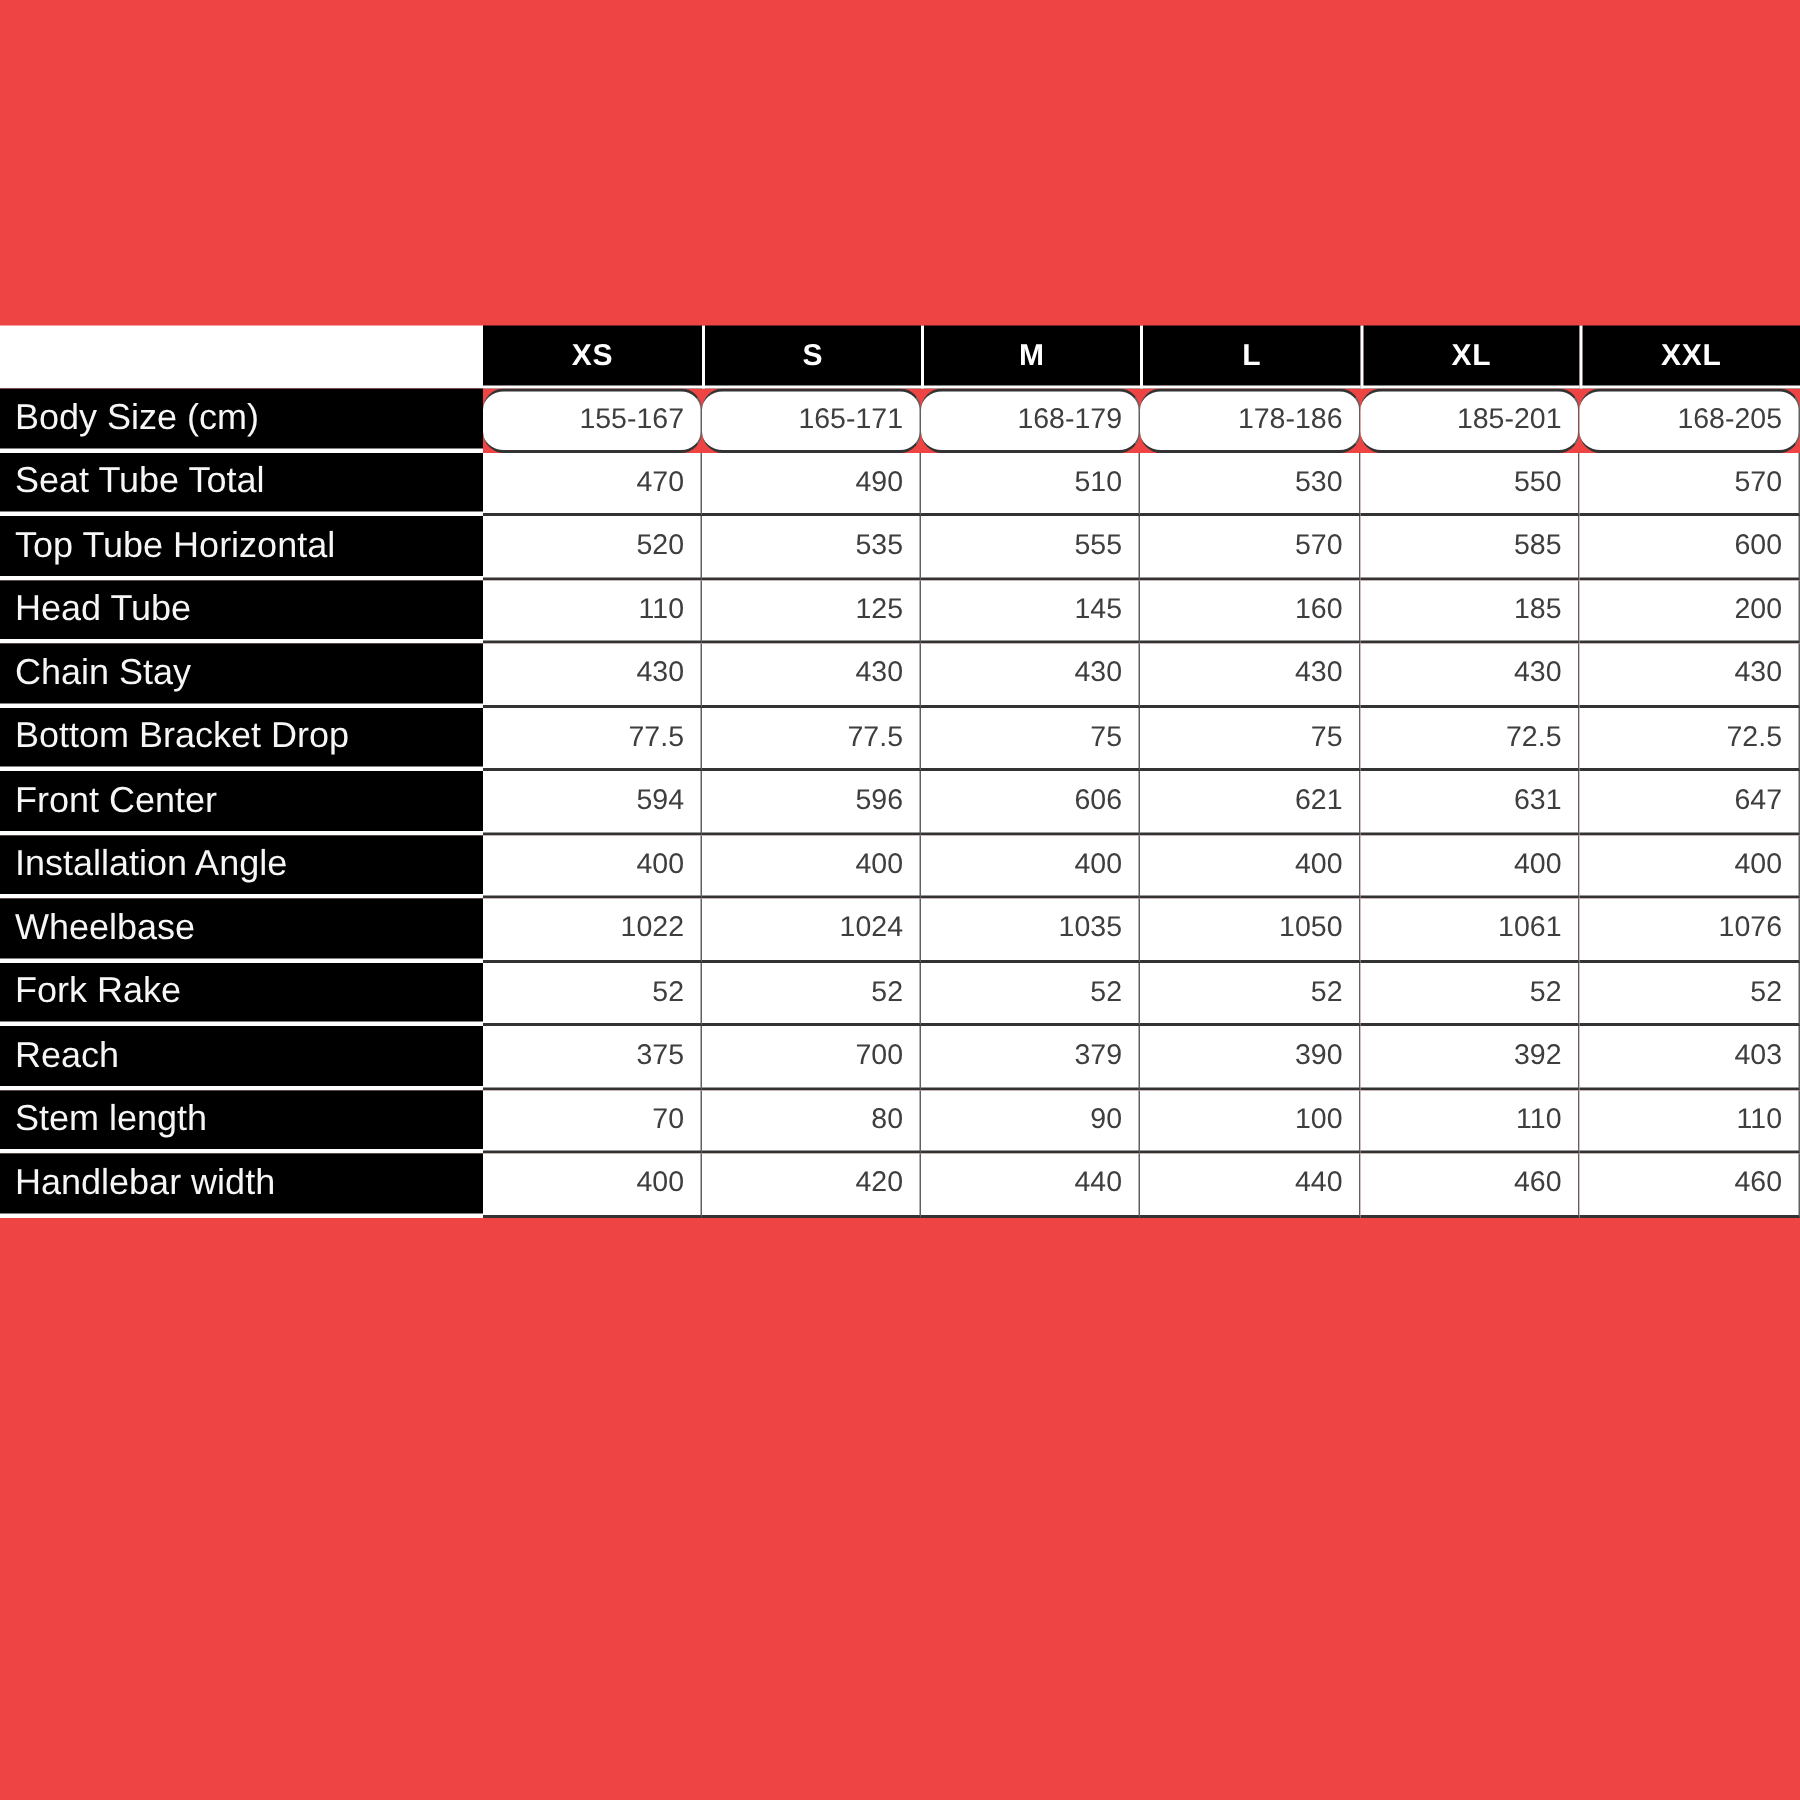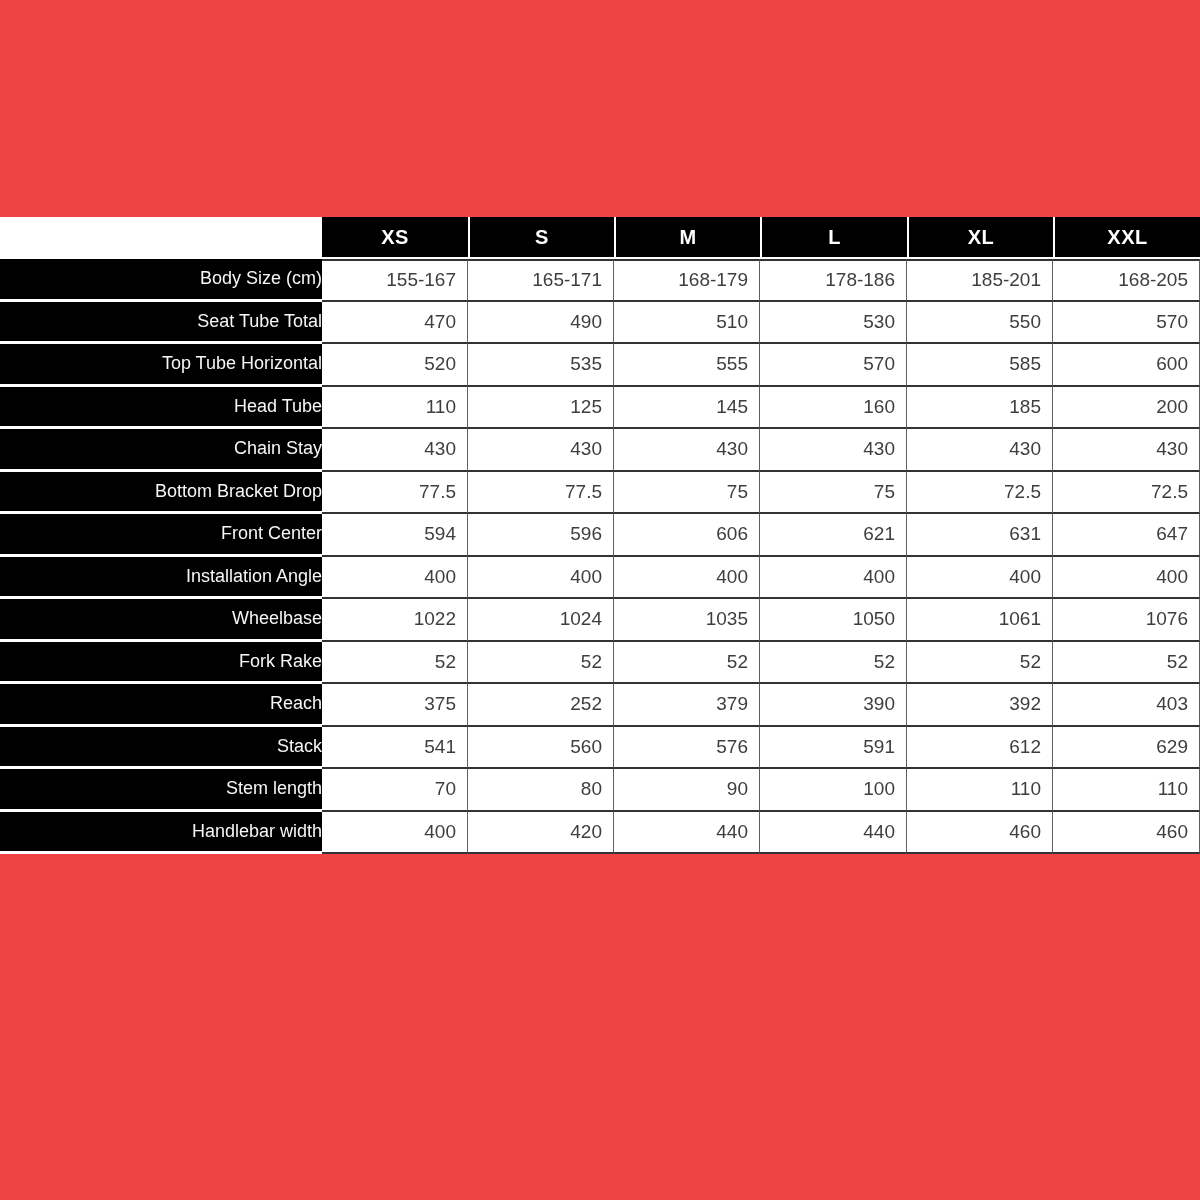--- a/index.html
+++ b/index.html
@@ -47,40 +47,42 @@
     vertical-align: middle;
     height: 42px;
     border-bottom: 2px solid var(--gap-white, #fff);
   }
   th.size + th.size {
     border-left: 2px solid var(--gap-white, #fff);
   }
   td.label {
     background: var(--label-bg, #000);
     color: var(--label-text, #f6f6f6);
-    font-size: 18px;
+    font-size: 24px;
     font-weight: 400;
-    text-align: right;
+    text-align: left;
     vertical-align: middle;
+    padding-left: 10px;
     height: 42.5px;
     border-bottom: 3px solid var(--gap-white, #fff);
   }
   td.data {
     background: var(--cell-bg, #fff);
     color: var(--cell-text, #3e3e3e);
     font-size: 19px;
     text-align: right;
     vertical-align: middle;
     padding-right: 11px;
     height: 42.5px;
     border-right: 1px solid var(--grid-v, #606060);
     border-bottom: 2px solid var(--grid-h, #333);
   }
   tbody tr:first-child td.data {
     border-top: 2px solid var(--grid-h, #333);
+    border-radius: 14px;
   }
 </style>
 </head>
 <body>
 
 <div class="page">
   <table class="geometry-table">
     <colgroup>
       <col style="width:322px">
       <col style="width:146px">
@@ -190,34 +192,25 @@
           <td class="data">52</td>
           <td class="data">52</td>
           <td class="data">52</td>
           <td class="data">52</td>
           <td class="data">52</td>
           <td class="data">52</td>
         </tr>
         <tr>
           <td class="label">Reach</td>
           <td class="data">375</td>
-          <td class="data">252</td>
+          <td class="data">700</td>
           <td class="data">379</td>
           <td class="data">390</td>
           <td class="data">392</td>
           <td class="data">403</td>
-        </tr>
-        <tr>
-          <td class="label">Stack</td>
-          <td class="data">541</td>
-          <td class="data">560</td>
-          <td class="data">576</td>
-          <td class="data">591</td>
-          <td class="data">612</td>
-          <td class="data">629</td>
         </tr>
         <tr>
           <td class="label">Stem length</td>
           <td class="data">70</td>
           <td class="data">80</td>
           <td class="data">90</td>
           <td class="data">100</td>
           <td class="data">110</td>
           <td class="data">110</td>
         </tr>

